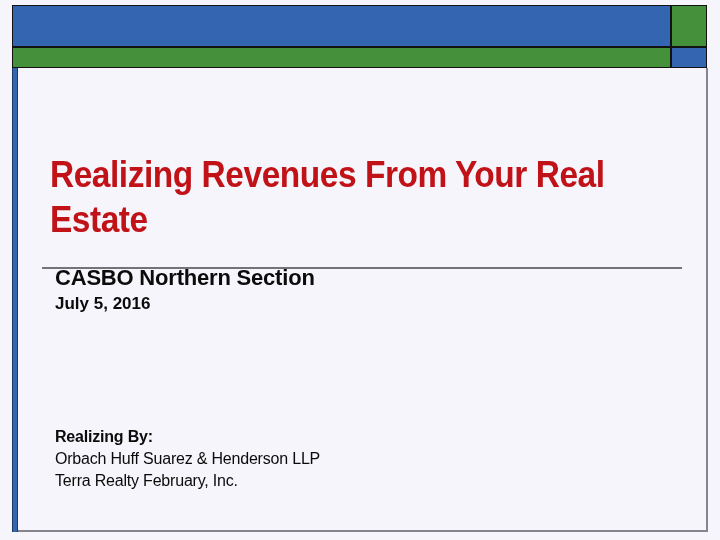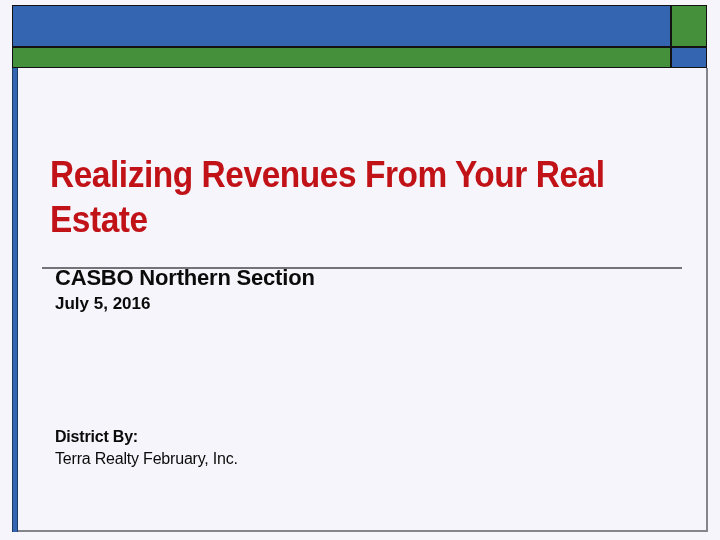--- a/index.html
+++ b/index.html
@@ -90,17 +90,18 @@
   </div>
 
   <div class="title-divider"></div>
 
   <div class="subtitle-block">
     <div class="subtitle">CASBO Northern Section</div>
     <div class="slide-date">July 5, 2016</div>
   </div>
 
   <div class="presented-block">
-    <div class="presented-label">District By:</div>
+    <div class="presented-label">Realizing By:</div>
+    <div class="presenter-line">Orbach Huff Suarez &amp; Henderson LLP</div>
     <div class="presenter-line">Terra Realty February, Inc.</div>
   </div>
 
 </div>
 
 </body></html>

